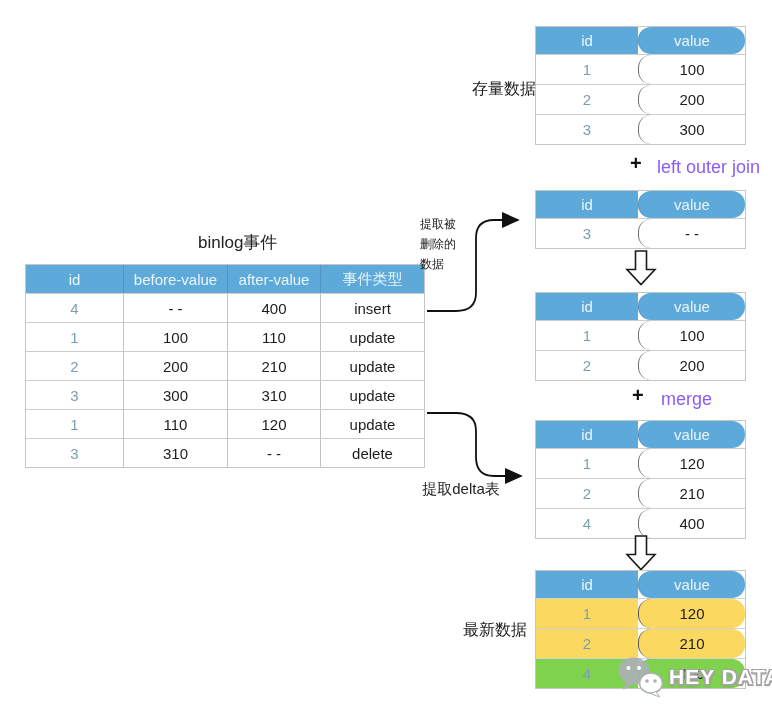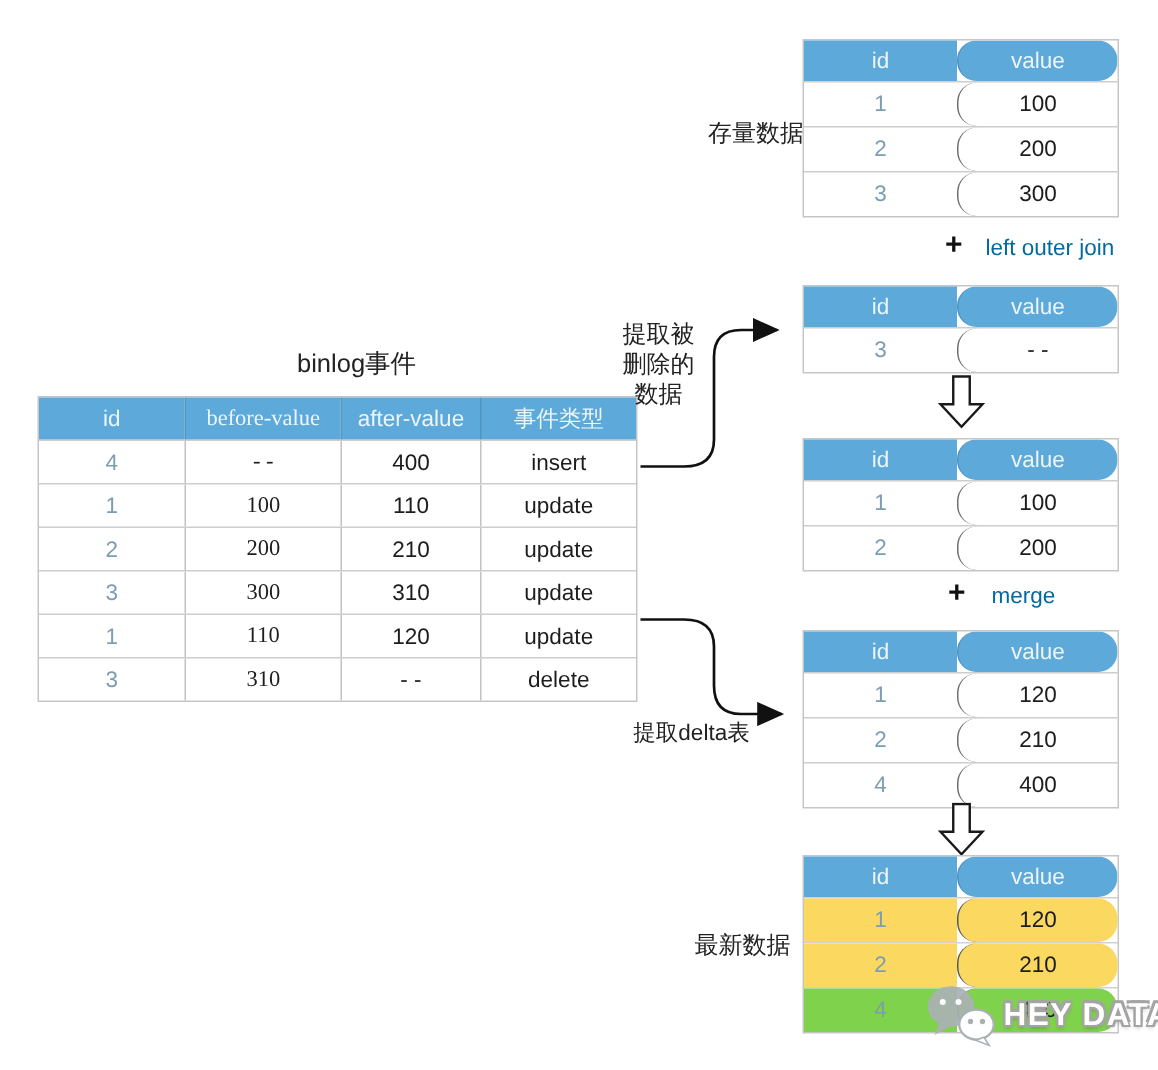--- a/index.html
+++ b/index.html
@@ -23,34 +23,34 @@
   .row.head .cval{border-left:1px solid rgba(0,0,0,0.14);}
   
   .final .row.body{border-top:1px solid rgba(0,0,0,0.18);}
   .final .row.y .cell{background:var(--yellow);}
   .final .row.g .cell{background:var(--green);}
   .final .row.body .cval{border-left:1px solid #585858;}
   
   .binlog{left:25px;top:264px;width:400px;}
   .binlog .row{height:28px;}
   .b0{width:97px;}
-  .b1{width:104px;border-left:1px solid #c2c2c2;font-family:Liberation Serif, serif;}
+  .b1{width:104px;border-left:1px solid #c2c2c2;}
   .b2{width:93px;border-left:1px solid #c2c2c2;}
   .b3{width:104px;border-left:1px solid #c2c2c2;}
   .binlog .row.head .b1,.binlog .row.head .b2,.binlog .row.head .b3{border-left:1px solid rgba(0,0,0,0.12);}
   
   .lbl{position:absolute;color:#222;}
   .lbl-stock{left:440px;top:79px;width:96px;font-size:16px;text-align:right;}
   .lbl-binlog-title{left:150px;top:231px;font-size:17px;margin-left:48px;}
-  .lbl-extract-del{left:404px;top:214px;width:70px;text-align:center;font-size:16px;line-height:20px;}
+  .lbl-extract-del{left:420px;top:214px;width:70px;font-size:12px;line-height:20px;}
   .lbl-extract-delta{left:390px;top:479px;width:142px;text-align:center;font-size:15px;line-height:19px;}
   .lbl-extract-delta .sub{font-size:13px;display:block;}
   .lbl-final{left:463px;top:620px;font-size:16px;}
   .op-plus{position:absolute;font-size:20px;font-weight:bold;color:#111;}
-  .op-lbl{position:absolute;font-size:15px;color:#0369a1;}
+  .op-lbl{position:absolute;font-size:18px;color:#8b5cf6;}
   .plus-join{left:630px;top:152px;}
   .lbl-join{left:657px;top:157px;}
   .plus-merge{left:632px;top:384px;}
   .lbl-merge{left:661px;top:389px;text-align:right;}
   
   .overlay{position:absolute;left:0;top:0;pointer-events:none;}
   .flow{fill:none;stroke:#111;stroke-width:1.8;}
   .harrow{position:absolute;left:624px;}
   .ha1{top:250px;}
   .ha2{top:535px;}

